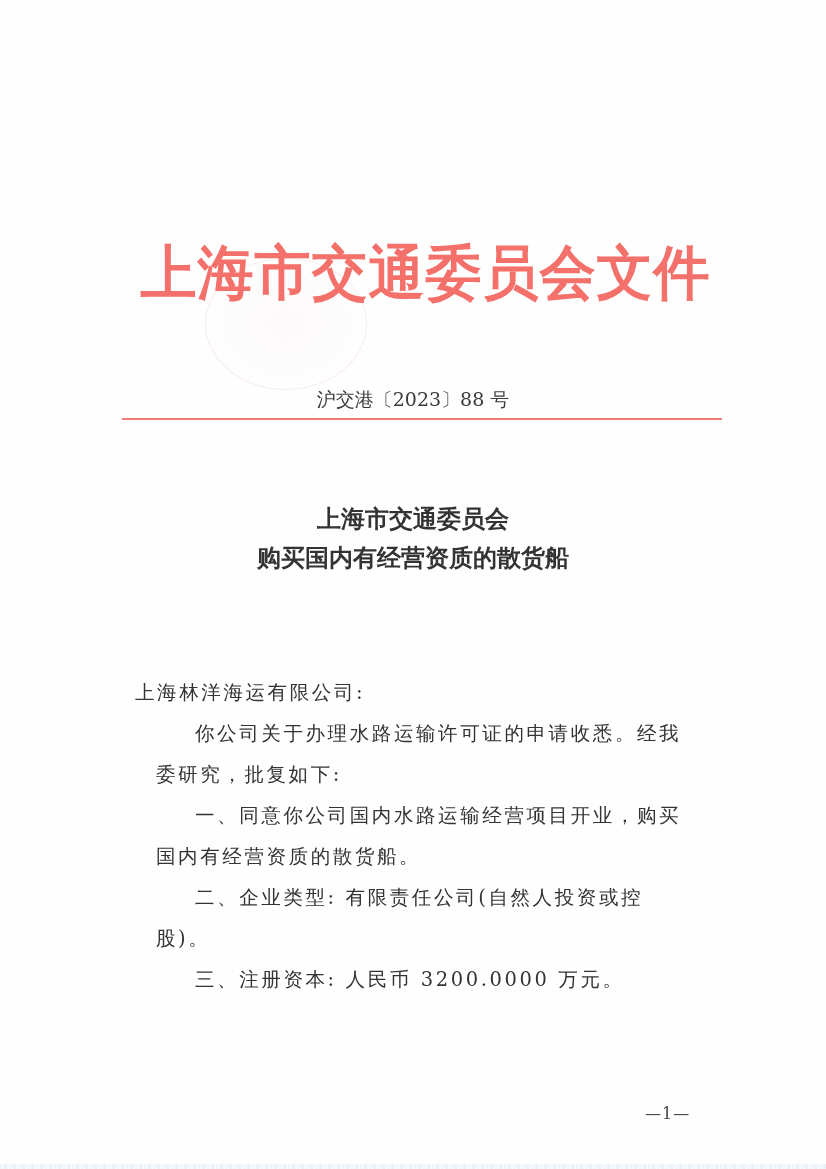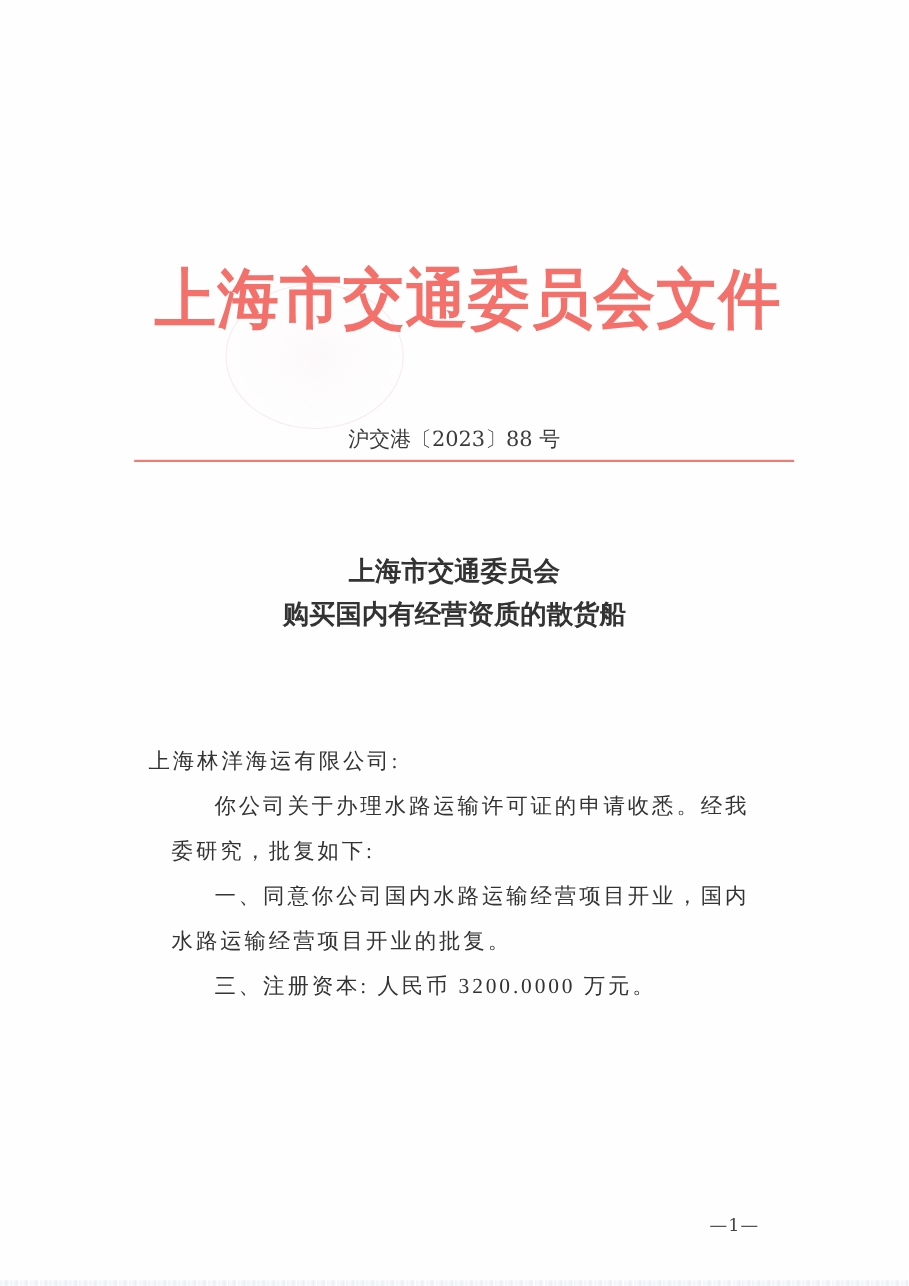--- a/index.html
+++ b/index.html
@@ -86,21 +86,20 @@
     .title-line { display: block; }
     .body-text {
       position: absolute;
       left: 135px;
       top: 672px;
       width: 560px;
       font-size: 19.5px;
       line-height: 41px;
       color: #333333;
       letter-spacing: 2.6px;
-      font-family: Liberation Serif, serif;
     }
     .para { margin: 0; }
     .indent { text-indent: 39px; margin-left: 21px; }
     .page-num {
       position: absolute;
       left: 645px;
       top: 1104px;
       font-size: 16px;
       color: #444;
       letter-spacing: 1px;
@@ -140,20 +139,21 @@
   <div class="red-rule"></div>
 
   <div class="title-block">
     <span class="title-line">上海市交通委员会</span>
     <span class="title-line">购买国内有经营资质的散货船</span>
   </div>
 
   <div class="body-text">
     <p class="para">上海林洋海运有限公司:</p>
     <p class="para indent">你公司关于办理水路运输许可证的申请收悉。经我委研究，批复如下:</p>
-    <p class="para indent">一、同意你公司国内水路运输经营项目开业，国内水路运输经营项目开业的批复。</p>
+    <p class="para indent">一、同意你公司国内水路运输经营项目开业，购买国内有经营资质的散货船。</p>
+    <p class="para indent">二、企业类型: 有限责任公司(自然人投资或控股)。</p>
     <p class="para indent">三、注册资本: 人民币 3200.0000 万元。</p>
   </div>
 
   <div class="page-num">—1—</div>
 
   <div class="scan-edge"></div>
 </div>
 
 </body></html>

